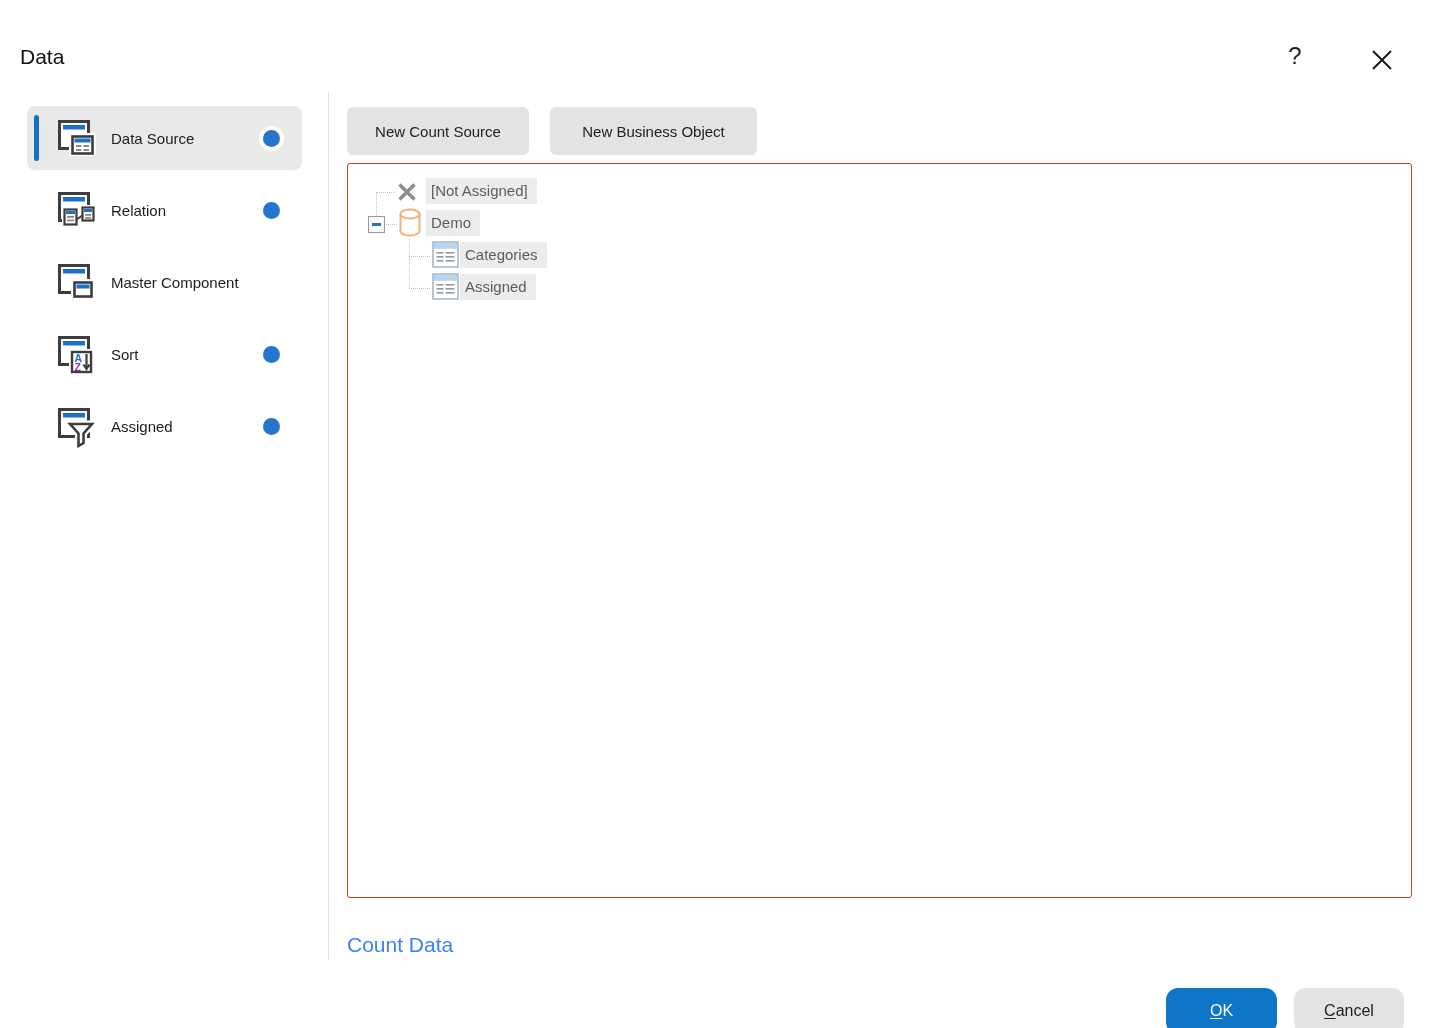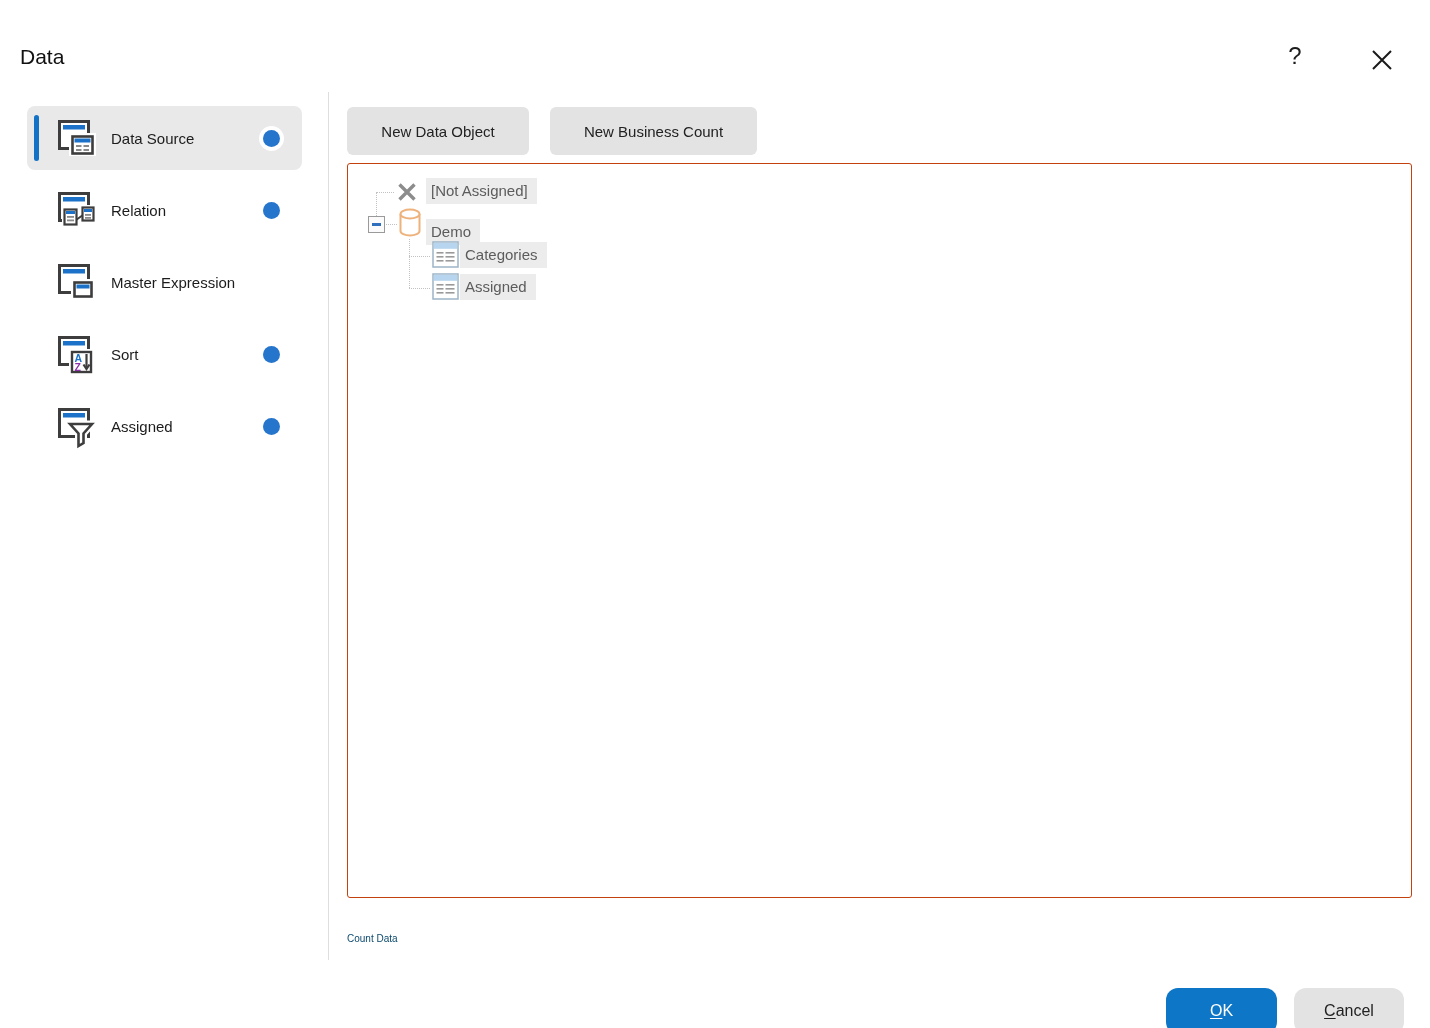--- a/index.html
+++ b/index.html
@@ -38,21 +38,21 @@
   .connector { position:absolute; }
   .conn-v { border-left:1px dotted #c2c2c2; }
   .conn-h { border-top:1px dotted #c2c2c2; }
   .expander { position:absolute; left:20px; top:52px; width:17px; height:17px;
               background:#fbfbfb; border:1px solid #9a9a9a; cursor:pointer; }
   .expander .minus { position:absolute; left:3px; top:6px; width:9px; height:3px; background:#2f6fbe; }
   .tree-icon { position:absolute; }
   .tree-label { position:absolute; background:#ececec; color:#5c5c5c; font-size:15px;
                 line-height:20px; padding:3px 9px 3px 5px; white-space:nowrap; cursor:default; }
   
-  .count-label { position:absolute; left:347px; top:901px; font-size:10px; color:#0c4a6e; }
+  .count-label { position:absolute; left:347px; top:901px; font-size:21px; color:#3b82f6; }
   .expr-box { position:absolute; left:594px; top:890px; width:807px; height:48px;
               border:2px solid #1272c6; border-radius:8px; background:#fff;
               display:flex; align-items:center; }
   .expr-input { flex:1; border:none; outline:none; background:transparent;
                 font-family:inherit; font-size:15px; color:#333; padding-left:6px; height:100%; }
   .pencil-btn { width:26px; height:26px; margin-right:12px; cursor:pointer; flex:0 0 26px; }
   
   .action-btn { position:absolute; top:956px; height:46px; border:none; border-radius:12px;
                 font-family:inherit; font-size:16px; cursor:pointer; }
   .ok-btn { left:1166px; width:111px; background:#0e76c6; color:#fff; }
@@ -117,21 +117,21 @@
     <div class="side-item">
       <span class="side-icon">
         <svg width="48" height="48" viewBox="0 0 48 48">
           <rect x="7.5" y="7.5" width="29" height="27" fill="#fff" stroke="#3d3d3d" stroke-width="3"></rect>
           <rect x="11" y="11" width="22" height="4.5" fill="#1b72c8"></rect>
           <rect x="19" y="21" width="25" height="21" fill="#fff"></rect>
           <rect x="22.5" y="24.5" width="17" height="14" fill="#fff" stroke="#3d3d3d" stroke-width="2.6"></rect>
           <rect x="24.5" y="26.5" width="13" height="4" fill="#1b72c8"></rect>
         </svg>
       </span>
-      <span class="side-label">Master Expression</span>
+      <span class="side-label">Master Component</span>
     </div>
 
     <div class="side-item">
       <span class="side-icon">
         <svg width="48" height="48" viewBox="0 0 48 48">
           <rect x="7.5" y="7.5" width="29" height="27" fill="#fff" stroke="#3d3d3d" stroke-width="3"></rect>
           <rect x="11" y="11" width="22" height="4.5" fill="#1b72c8"></rect>
           <rect x="17" y="19" width="25" height="25" fill="#fff"></rect>
           <rect x="20" y="22" width="19" height="20" fill="#fff" stroke="#3d3d3d" stroke-width="2.4"></rect>
           <text x="22.5" y="31.5" font-size="10.5" font-weight="bold" fill="#1b72c8" font-family="inherit">A</text>
@@ -154,22 +154,22 @@
         </svg>
       </span>
       <span class="side-label">Assigned</span>
       <span class="dot"></span>
     </div>
 
   </div>
 
   <div class="v-divider"></div>
 
-  <button class="tool-btn btn-nds">New Data Object</button>
-  <button class="tool-btn btn-nbo">New Business Count</button>
+  <button class="tool-btn btn-nds">New Count Source</button>
+  <button class="tool-btn btn-nbo">New Business Object</button>
 
   <div class="tree-panel">
     <div class="connector conn-h" style="left:28px; top:28px; width:18px;"></div>
     <div class="connector conn-v" style="left:28px; top:28px; height:24px;"></div>
     <div class="connector conn-h" style="left:38px; top:60px; width:11px;"></div>
     <div class="connector conn-v" style="left:61px; top:75px; height:49px;"></div>
     <div class="connector conn-h" style="left:61px; top:92px; width:21px;"></div>
     <div class="connector conn-h" style="left:61px; top:124px; width:21px;"></div>
 
     <div class="expander">
@@ -182,21 +182,21 @@
       </svg>
     </span>
     <span class="tree-label" style="left:78px; top:14px;">[Not Assigned]</span>
 
     <span class="tree-icon" style="left:50px; top:44px;">
       <svg width="24" height="30" viewBox="0 0 24 30">
         <path d="M2.5 6 V23 A9.5 4.5 0 0 0 21.5 23 V6" fill="#fff" stroke="#eeb27c" stroke-width="2"></path>
         <ellipse cx="12" cy="6" rx="9.5" ry="4.5" fill="#fff" stroke="#eeb27c" stroke-width="2"></ellipse>
       </svg>
     </span>
-    <span class="tree-label" style="left:78px; top:55px;">Demo</span>
+    <span class="tree-label" style="left:78px; top:46px;">Demo</span>
 
     <span class="tree-icon" style="left:84px; top:77px;">
       <svg width="27" height="27" viewBox="0 0 27 27">
         <rect x="1" y="1" width="25" height="25" fill="#fff" stroke="#9db4c6" stroke-width="1.5"></rect>
         <rect x="1.8" y="1.8" width="23.4" height="6" fill="#b7d5ee"></rect>
         <rect x="4.5" y="11" width="7" height="1.6" fill="#9a9a9a"></rect>
           <rect x="13.5" y="11" width="9" height="1.6" fill="#9a9a9a"></rect>
         <rect x="4.5" y="15" width="7" height="1.6" fill="#9a9a9a"></rect>
           <rect x="13.5" y="15" width="9" height="1.6" fill="#9a9a9a"></rect>
         <rect x="4.5" y="19" width="7" height="1.6" fill="#9a9a9a"></rect>

